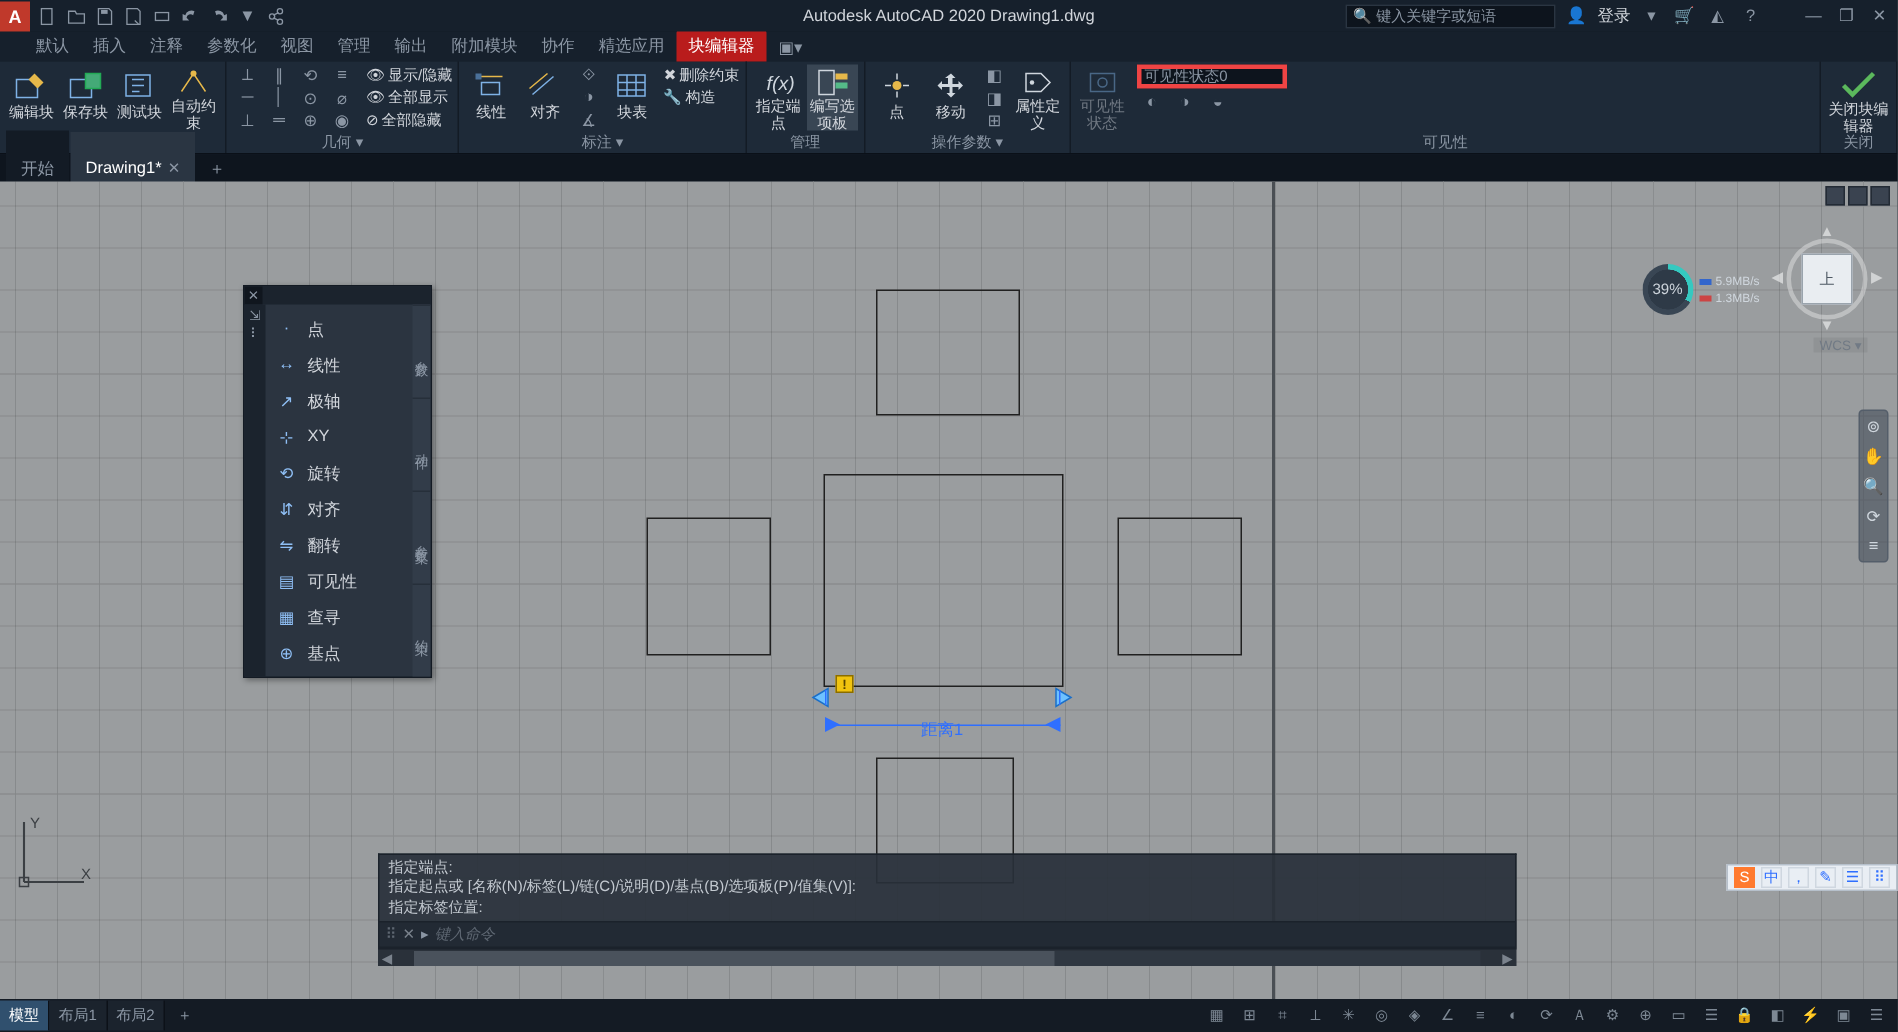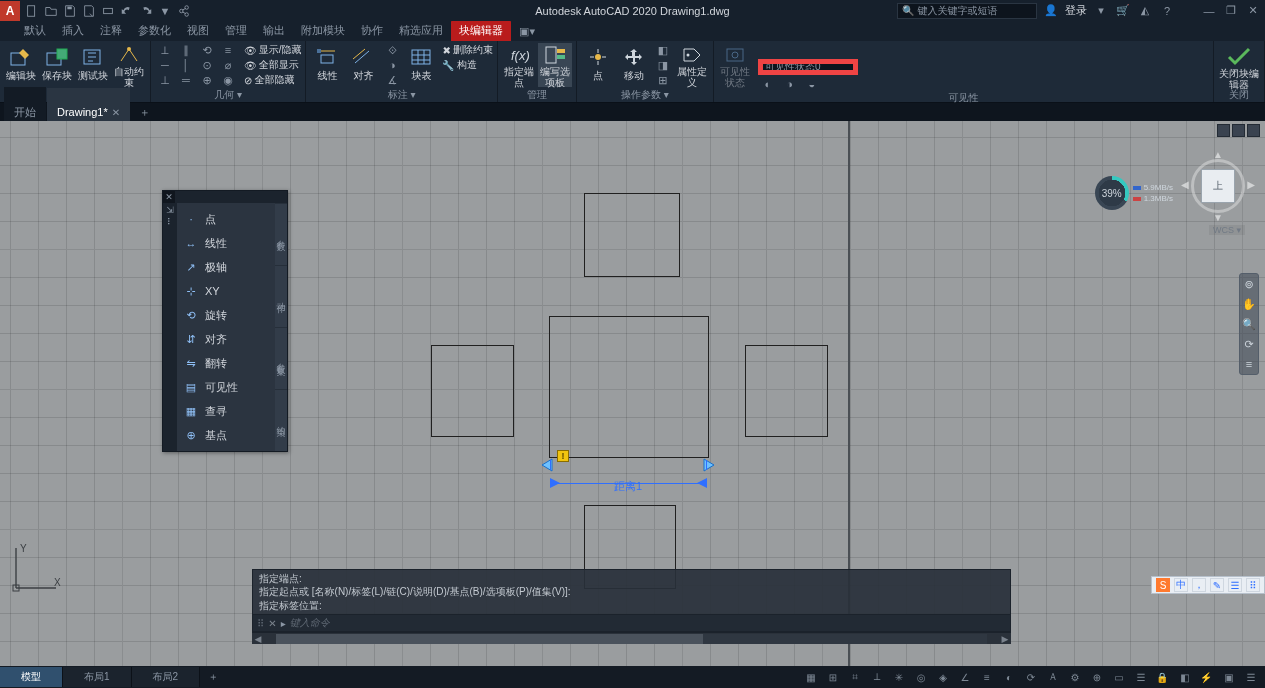--- a/index.html
+++ b/index.html
@@ -39,21 +39,21 @@
   .ribbon{height:62px;background:var(--bg-ribbon);display:flex;border-bottom:1px solid #0a1018;}
   .ribbon-panel{border-right:1px solid #131b25;display:flex;flex-direction:column;padding:2px 4px 0;min-width:0;}
   .ribbon-panel .panel-body{flex:1;display:flex;align-items:flex-start;gap:2px;}
   .ribbon-panel .panel-label{height:14px;font-size:10px;color:var(--text-dim);text-align:center;white-space:nowrap;}
   .rbtn-big{width:34px;height:44px;display:flex;flex-direction:column;align-items:center;justify-content:flex-start;gap:1px;color:var(--text-light);font-size:10px;text-align:center;line-height:1.1;padding-top:2px;}
   .rbtn-big .ico{width:28px;height:24px;display:flex;align-items:center;justify-content:center;}
   .rbtn-big.wide{width:42px;}
   .rbtn-sm{width:20px;height:14px;display:flex;align-items:center;justify-content:center;color:var(--text-dim);}
   .rbtn-row{display:flex;flex-direction:column;gap:1px;}
   .rbtn-line{display:flex;align-items:center;gap:2px;font-size:10px;color:var(--text-light);height:14px;}
-  .ribbon-input{width:100px;height:16px;background:#0d141d;border:5px solid #ef4444;color:var(--text-dim);font-size:10px;margin-top:16px;}
+  .ribbon-input{width:100px;height:16px;background:#0d141d;border:3px solid #ef4444;color:var(--text-dim);font-size:10px;}
   .rbtn-big.active{background:#394654;}
   .rbtn-big.disabled{opacity:0.45;}
   
   .filetabs{height:18px;background:#0e151e;display:flex;align-items:center;padding-left:4px;color:var(--text-dim);font-size:11px;}
   .filetab{padding:18px 10px;background:#1c2530;display:flex;align-items:center;gap:4px;margin-right:1px;}
   .filetab.start{background:#131b25;}
   .filetab.active{background:#2a3542;color:#fff;}
   .filetab .close{font-size:10px;color:var(--text-dim);}
   .filetab-plus{padding:2px 8px;color:var(--text-dim);}
   
@@ -114,21 +114,21 @@
   .cmd-line{height:18px;background:#222a34;border:1px solid #1b222b;display:flex;align-items:center;gap:4px;padding:0 4px;color:var(--text-dim);font-size:10px;}
   .cmd-line .handle{color:#5e6772;}
   
   .hscroll{height:12px;background:#2a313a;border-top:1px solid #1b222b;display:flex;align-items:center;}
   .hscroll .track{flex:1;height:10px;background:#2f3741;margin:0 12px;position:relative;}
   .hscroll .thumb{position:absolute;left:0;top:0;bottom:0;width:60%;background:#4a525c;}
   .hscroll .arrow{width:12px;height:12px;color:#7a828c;display:flex;align-items:center;justify-content:center;font-size:9px;}
   
   .statusbar{position:absolute;left:0;right:0;bottom:0;height:22px;background:#141b24;display:flex;align-items:center;color:var(--text-dim);font-size:10px;}
   .layout-tabs{display:flex;align-items:center;gap:0;}
-  .layout-tab{padding:3px 21px;background:#1b232d;border-right:1px solid #0c1118;}
+  .layout-tab{padding:3px 6px;background:#1b232d;border-right:1px solid #0c1118;}
   .layout-tab.active{background:#30506e;color:#fff;}
   .layout-plus{padding:3px 8px;}
   .status-right{margin-left:auto;display:flex;align-items:center;gap:6px;padding-right:6px;}
   .status-right .sb{width:16px;height:16px;display:flex;align-items:center;justify-content:center;color:#7d8894;}
   
   .ime-bar{position:absolute;right:0;bottom:72px;height:18px;background:#e9eef4;border:1px solid #b6c0cb;display:flex;align-items:center;gap:4px;padding:0 4px;color:#2f6fff;font-size:11px;}
   .ime-bar .sq{width:14px;height:14px;border:1px solid #cfd7e0;display:flex;align-items:center;justify-content:center;font-size:10px;}
   
   .split-handle{position:absolute;left:844px;bottom:26px;width:12px;height:14px;background:#6a6f74;border:1px solid #3d4145;}
   

